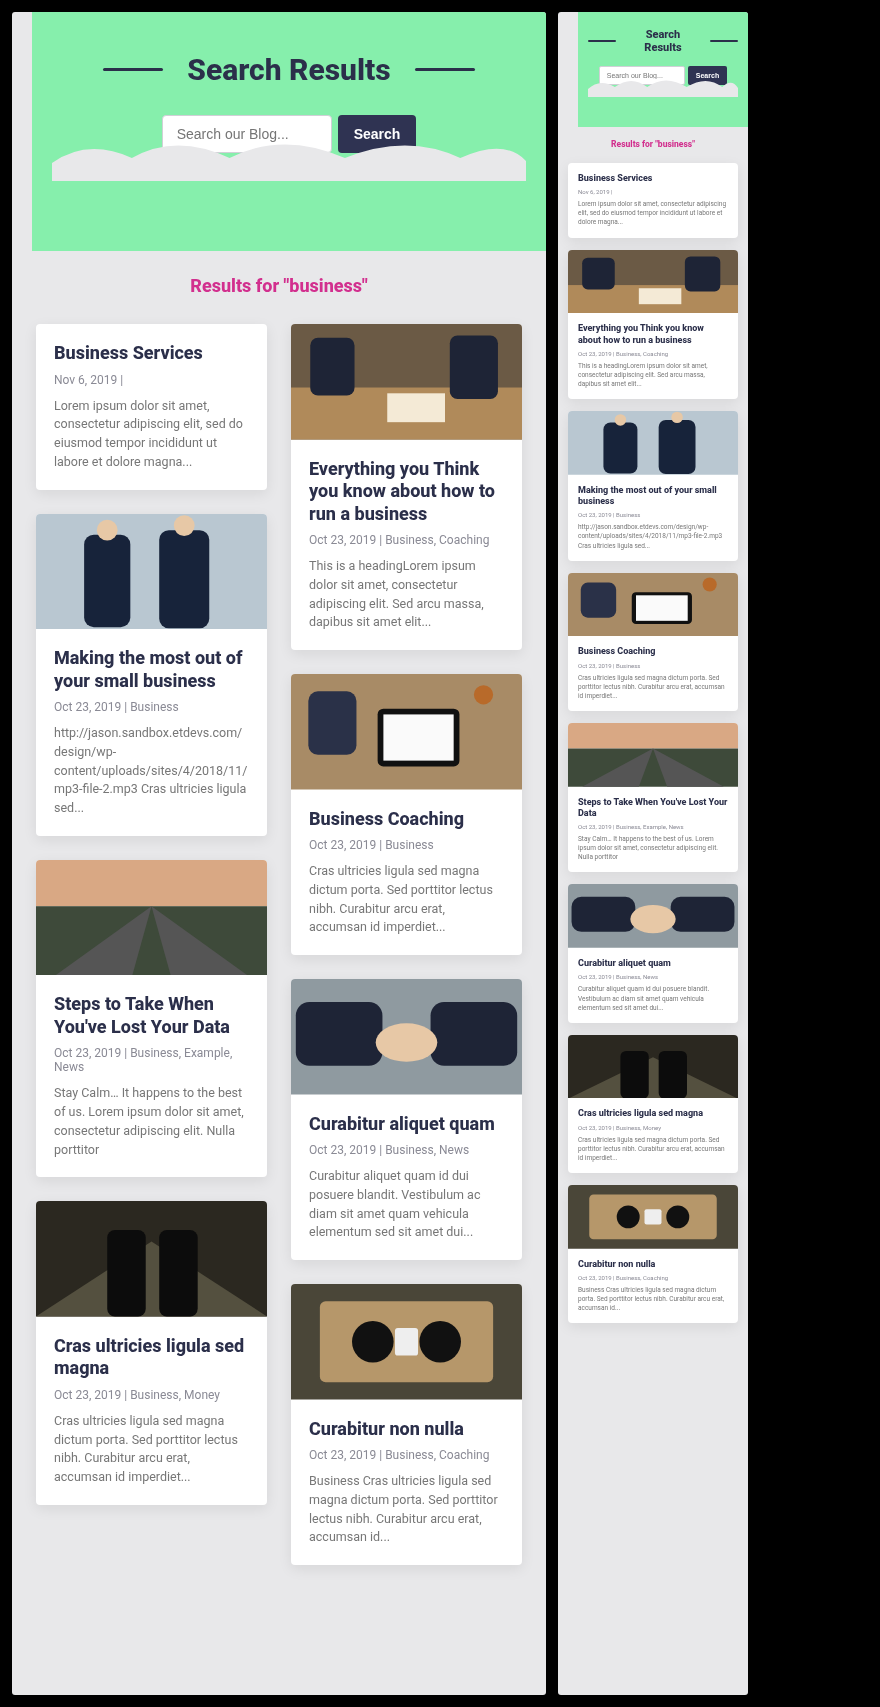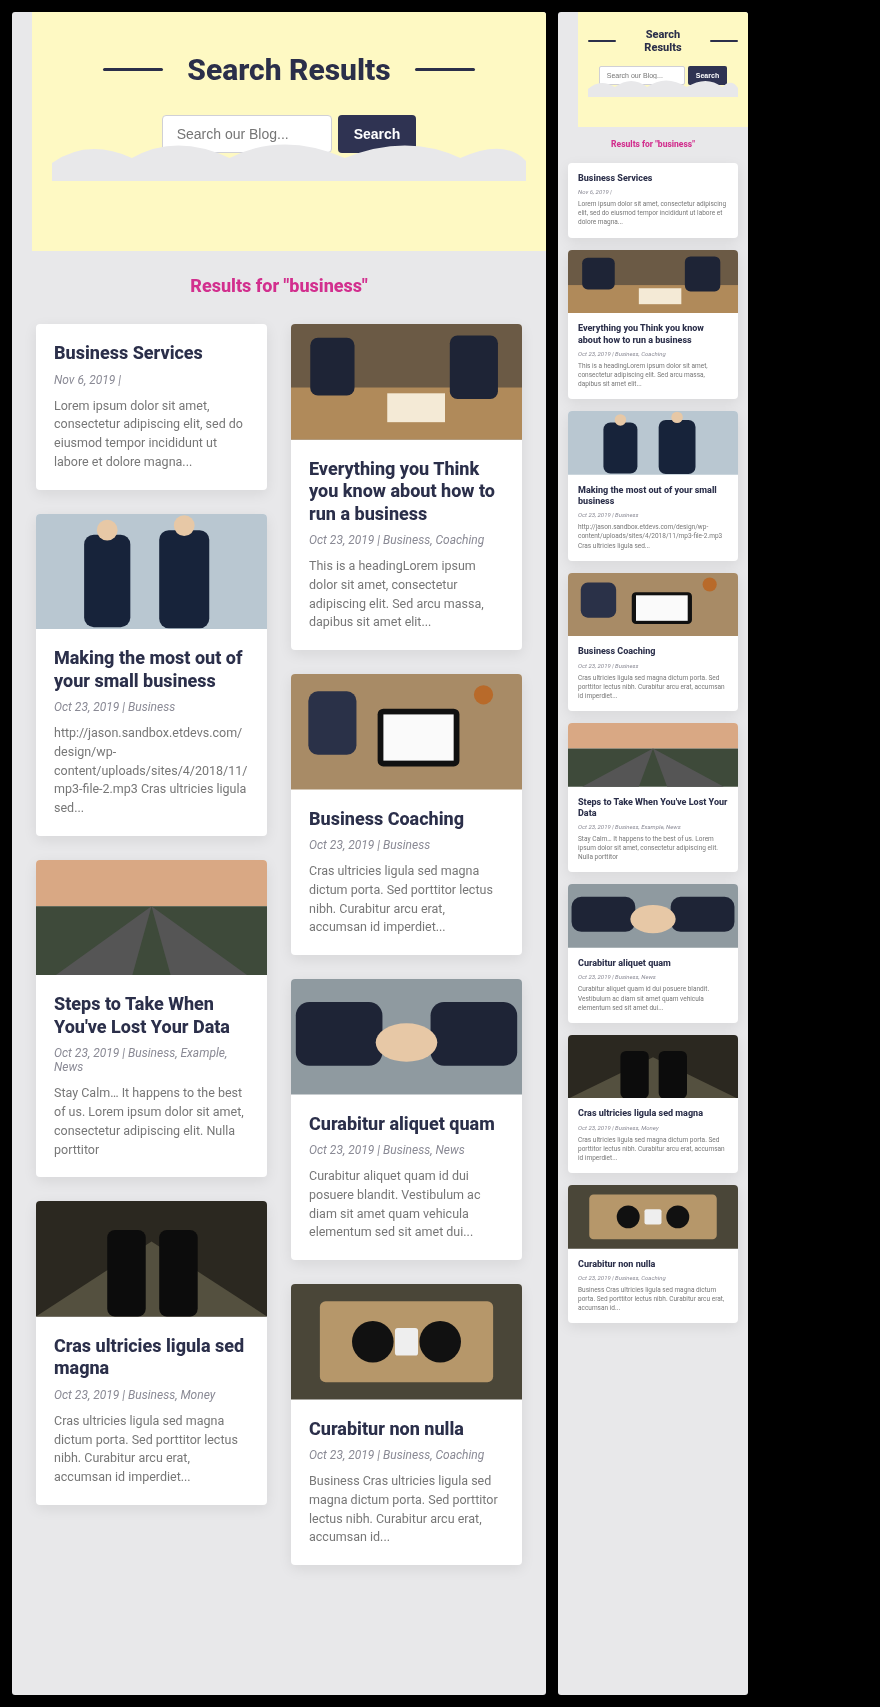--- a/index.html
+++ b/index.html
@@ -17,21 +17,21 @@
     border-radius: 3px;
     overflow: hidden;
     display: flex;
     flex-direction: column;
   }
   .preview-desktop { width: 534px; }
   .preview-mobile  { width: 190px; font-size: 7px; }
 
   
   .hdr {
-    background: #fef9c3;
+    background: #86efac;
     position: relative;
     padding: 40px 20px 70px;
     text-align: center;
     margin-left: 20px;
   }
   .preview-mobile .hdr { padding: 16px 10px 30px; }
   .hdr-title {
     color: #2b2f4a;
     font-weight: 800;
     font-size: 30px;
@@ -122,21 +122,20 @@
     font-size: 18px;
     font-weight: 800;
     margin-bottom: 8px;
     line-height: 1.25;
   }
   .preview-mobile .card h3 { font-size: 9px; margin-bottom: 4px; }
   .meta {
     color: #8a8a95;
     font-size: 12px;
     margin-bottom: 10px;
-    font-style: italic;
   }
   .preview-mobile .meta { font-size: 6px; margin-bottom: 5px; }
   .excerpt {
     color: #777;
     font-size: 12.5px;
     line-height: 1.5;
     word-break: break-word;
   }
   .preview-mobile .excerpt { font-size: 6.5px; line-height: 1.4; }
 

